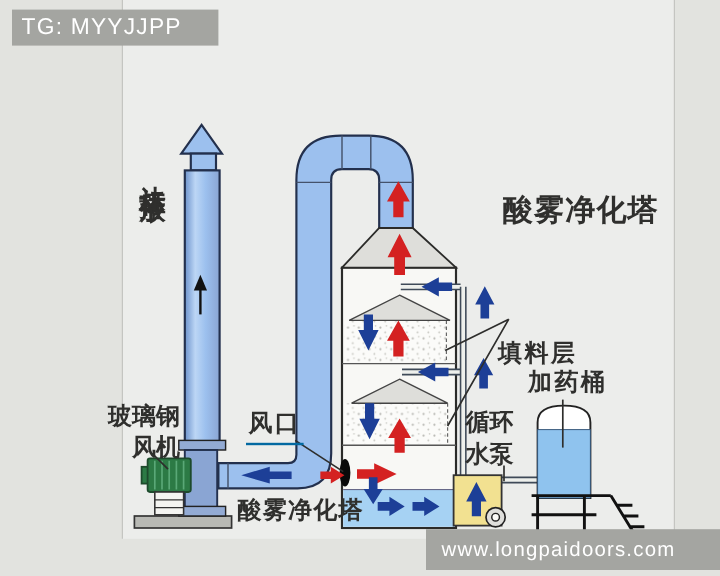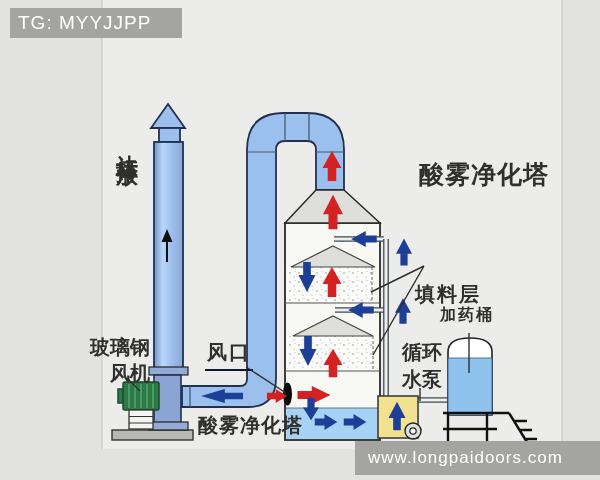--- a/index.html
+++ b/index.html
@@ -169,28 +169,28 @@
     <path class="pointer" d="M420,388 V401"></path>
   </g>
 </svg>
 
 <div class="label lbl-vertical" style="left:112px;top:137px;font-size:22px;letter-spacing:3px;height:118px;">达标排放</div>
 
 <div class="label" style="left:375px;top:158px;font-size:25px;letter-spacing:1px;padding-left:44px;">酸雾净化塔</div>
 
 <div class="label" style="left:415px;top:241px;font-size:20px;letter-spacing:2px;margin-top:40px;">填料层</div>
 
-<div class="label" style="left:440px;top:305px;font-size:16px;letter-spacing:2px;">加药桶</div>
-
-<div class="label" style="left:388px;top:339px;width:54px;text-align:right;font-size:20px;line-height:27px;">
+<div class="label" style="left:440px;top:305px;font-size:20px;letter-spacing:2px;">加药桶</div>
+
+<div class="label" style="left:388px;top:339px;width:54px;text-align:left;font-size:20px;line-height:27px;">
   <div>循环</div>
   <div>水泵</div>
 </div>
 
-<div class="label" style="left:205px;top:339px;font-size:20px;letter-spacing:2px;border-bottom:2px solid #0f172a;padding:0 2px 3px 2px;">风口</div>
+<div class="label" style="left:205px;top:339px;font-size:20px;letter-spacing:2px;border-bottom:2px solid #0369a1;padding:0 2px 3px 2px;">风口</div>
 
 <div class="label" style="left:198px;top:412px;font-size:20px;letter-spacing:1px;">酸雾净化塔</div>
 
 <div class="label" style="left:66px;top:334px;width:84px;text-align:right;font-size:20px;line-height:26px;">
   <div>玻璃钢</div>
   <div>风机</div>
 </div>
 
 <div class="watermark" style="left:10px;top:8px;width:172px;height:30px;line-height:30px;padding-left:8px;font-size:19px;box-sizing:border-box;">TG: MYYJJPP</div>
 

